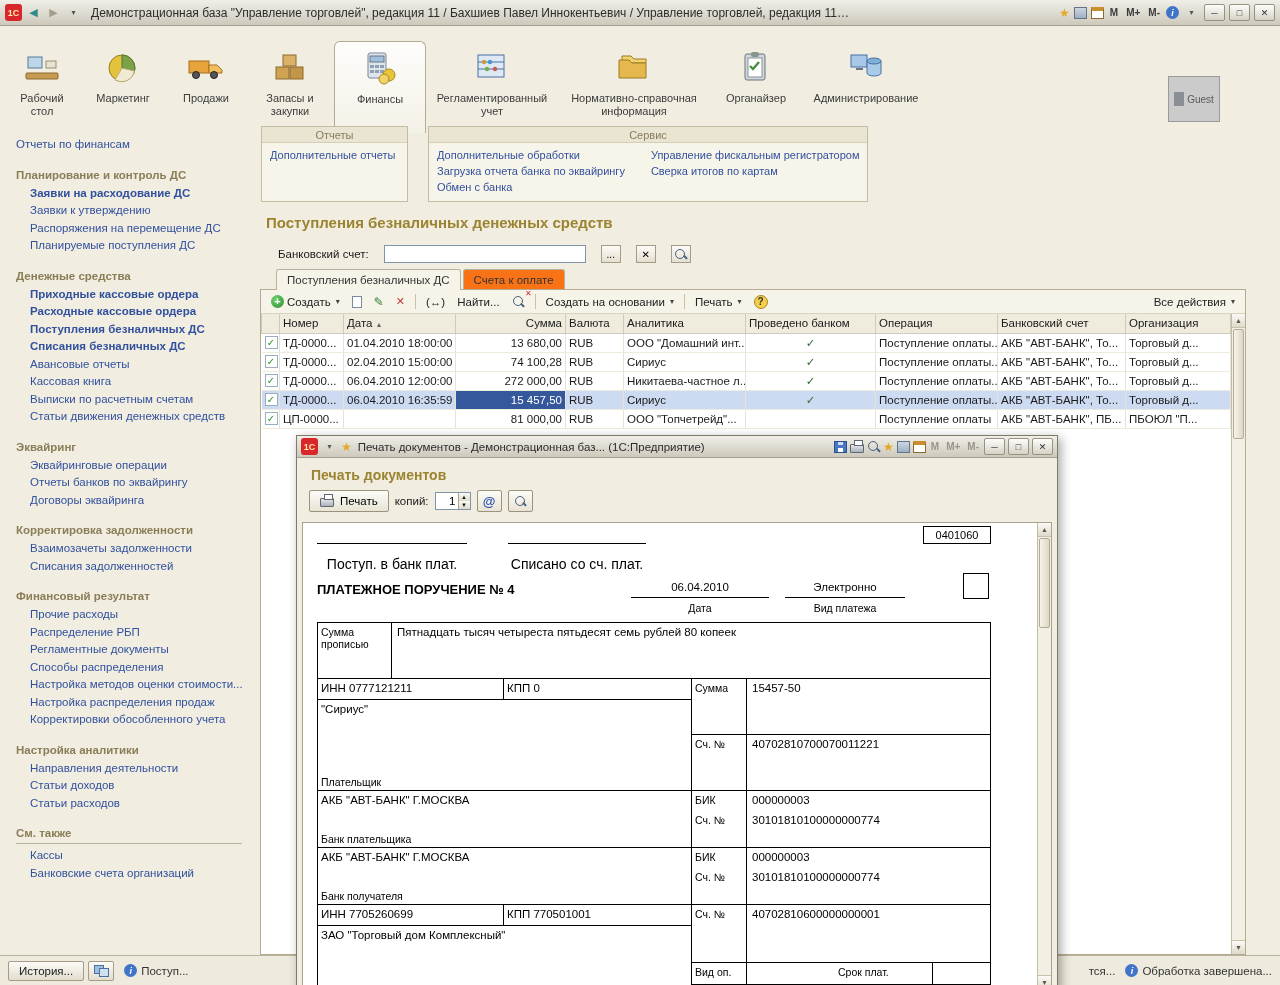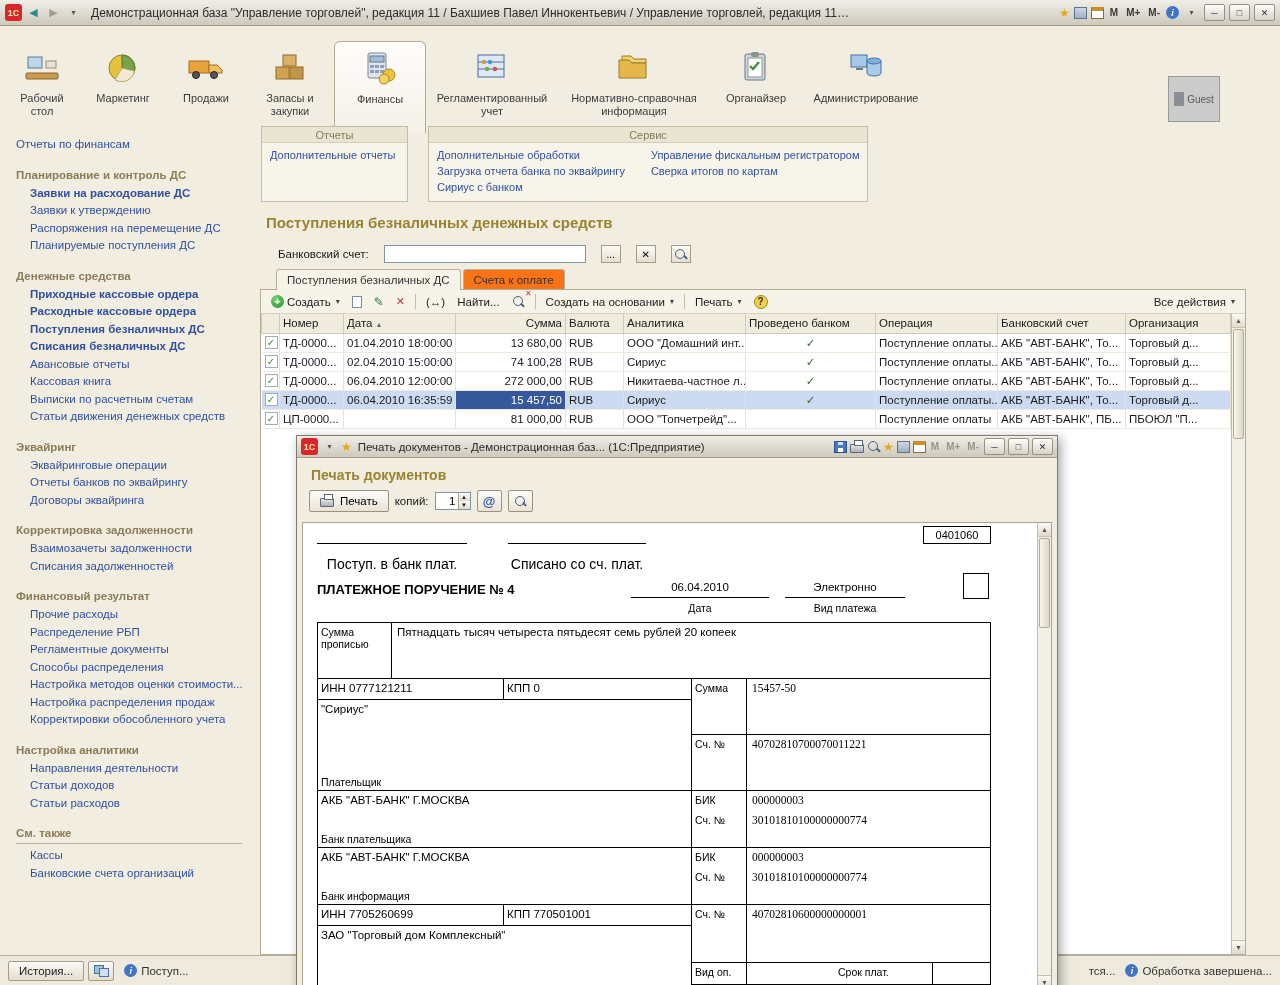--- a/index.html
+++ b/index.html
@@ -204,21 +204,21 @@
   .bleft{width:374px;border-right:1px solid #000;display:flex;flex-direction:column;}
   .innrow{height:21px;display:flex;border-bottom:1px solid #000;}
   .innrow .i1{width:186px;border-right:1px solid #000;padding:3px;}
   .innrow .i2{flex:1;padding:3px;}
   .nameblk{flex:1;position:relative;padding:3px;}
   .blab{position:absolute;left:3px;bottom:2px;font-size:10.5px;}
   .bright{flex:1;display:flex;flex-direction:column;}
   .srow{display:flex;}
   .srow.hb{border-bottom:1px solid #000;}
   .lc{width:55px;border-right:1px solid #000;padding:3px;font-size:10.5px;}
-  .vc{flex:1;padding:3px 5px;font-family:Liberation Serif, serif;}
+  .vc{flex:1;padding:3px 5px;}
   .fB{height:112px;justify-content:center;}
   .fC,.fD{height:57px;}
   .fE{height:175px;}
   .opv{width:86px;border-right:1px solid #4c1d95;padding:3px 5px;margin-top:28px;}
   .duel{width:100px;border-right:1px solid #000;padding:3px 5px;font-size:10.5px;}
   .opfill{flex:1;}
 </style>
 </head>
 <body>
 
@@ -360,21 +360,21 @@
         <a class="plink">Дополнительные отчеты</a>
       </div>
     </div>
   </div>
   <div class="panel panel-service">
     <div class="panel-h">Сервис</div>
     <div class="panel-body">
       <div>
         <a class="plink">Дополнительные обработки</a>
         <a class="plink">Загрузка отчета банка по эквайрингу</a>
-        <a class="plink">Сириус с банком</a>
+        <a class="plink">Обмен с банка</a>
       </div>
       <div>
         <a class="plink">Управление фискальным регистратором</a>
         <a class="plink">Сверка итогов по картам</a>
       </div>
     </div>
   </div>
 
   <div class="sidebar">
     <a class="slink">Отчеты по финансам</a>
@@ -676,21 +676,21 @@
         <div class="fld" style="left:328px;width:138px">06.04.2010</div>
         <div class="fldlab" style="left:328px;width:138px">Дата</div>
         <div class="fld" style="left:482px;width:120px">Электронно</div>
         <div class="fldlab" style="left:482px;width:120px">Вид платежа</div>
         <div class="ckbox"></div>
 
         <div class="formtbl">
 
           <div class="frow fA">
             <div class="c1">Сумма прописью</div>
-            <div class="c2">Пятнадцать тысяч четыреста пятьдесят семь рублей 20 копеек</div>
+            <div class="c2">Пятнадцать тысяч четыреста пятьдесят семь рублей 80 копеек</div>
           </div>
 
           <div class="frow fB">
             <div class="bleft">
               <div class="innrow">
                 <div class="i1">ИНН 0777121211</div>
                 <div class="i2">КПП 0</div>
               </div>
               <div class="nameblk">
                 <span>"Сириус"</span>
@@ -725,21 +725,21 @@
                 <div class="lc">Сч. №</div>
                 <div class="vc">30101810100000000774</div>
               </div>
             </div>
           </div>
 
           <div class="frow fD">
             <div class="bleft">
               <div class="nameblk">
                 <span>АКБ "АВТ-БАНК" Г.МОСКВА</span>
-                <span class="blab">Банк информация</span>
+                <span class="blab">Банк получателя</span>
               </div>
             </div>
             <div class="bright">
               <div class="srow" style="height:20px">
                 <div class="lc">БИК</div>
                 <div class="vc">000000003</div>
               </div>
               <div class="srow" style="flex:1">
                 <div class="lc">Сч. №</div>
                 <div class="vc">30101810100000000774</div>

